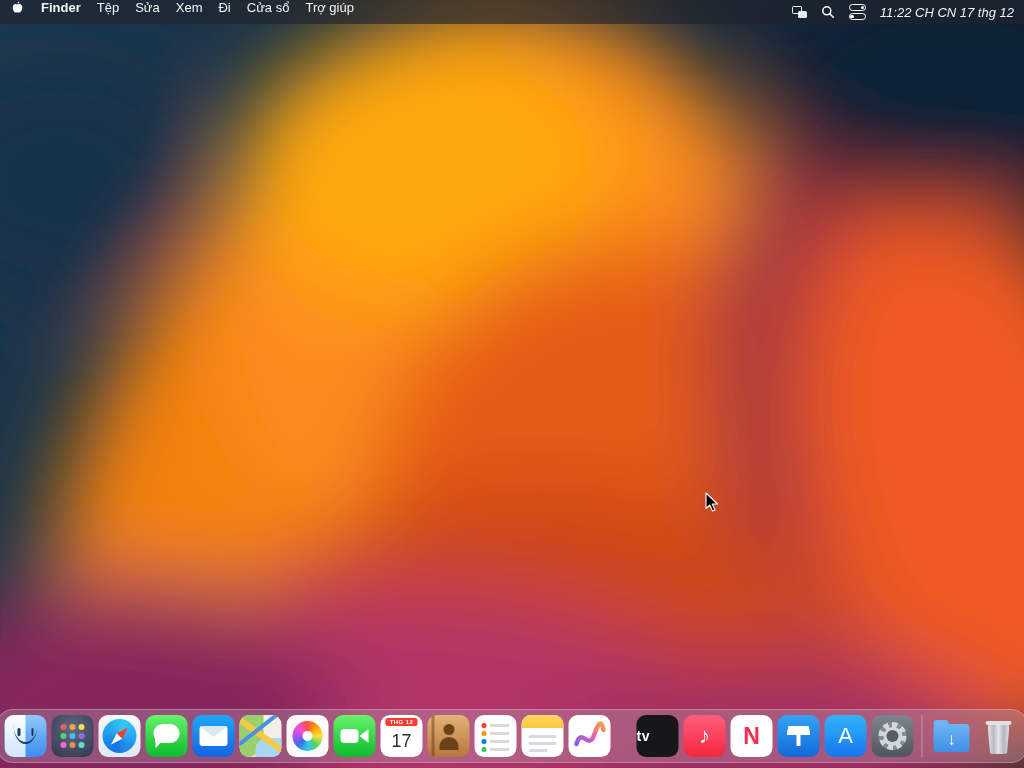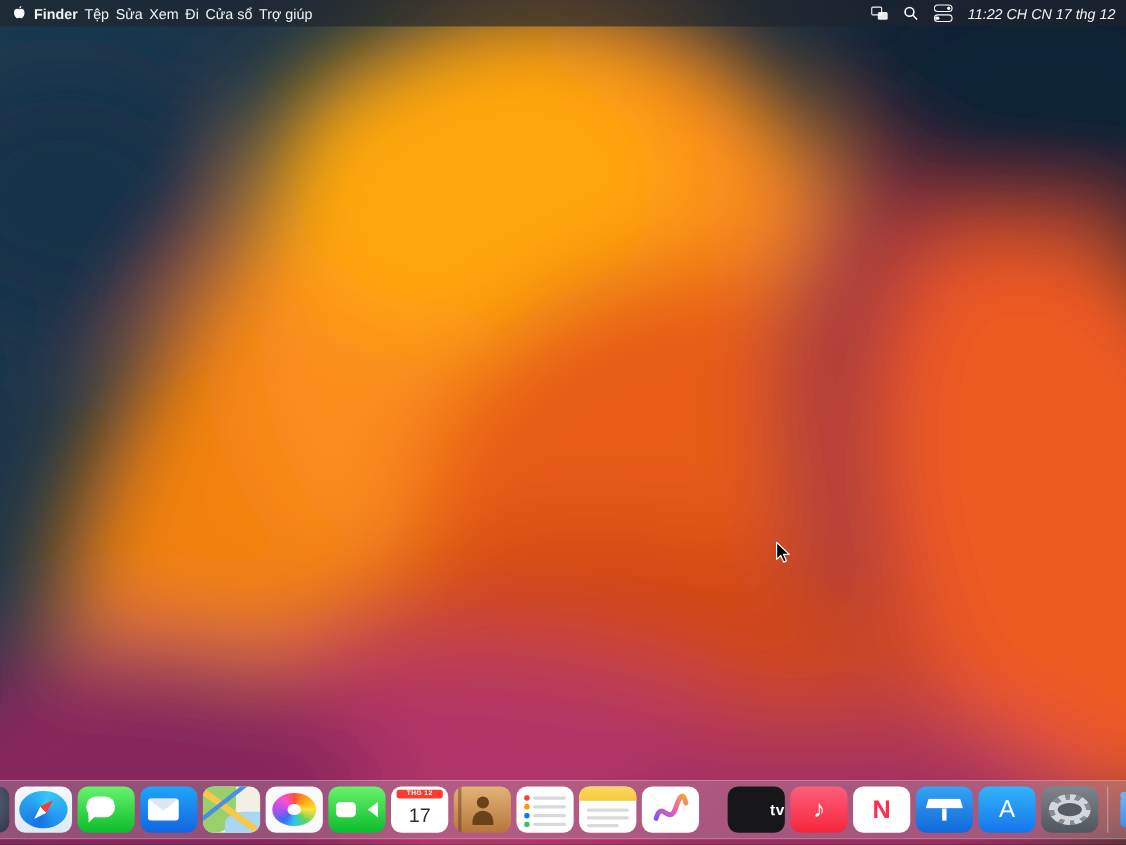--- a/index.html
+++ b/index.html
@@ -8,21 +8,21 @@
 
   
   .wallpaper{position:absolute;inset:0;width:100%;height:100%;display:block;}
 
   
   .menubar{position:absolute;top:0;left:0;right:0;height:24px;z-index:50;
     display:flex;justify-content:space-between;align-items:center;
     padding:0 10px;box-sizing:border-box;
     background:rgba(32,36,44,0.62);backdrop-filter:blur(14px);
     color:rgba(255,255,255,0.95);font-size:13px;}
-  .mb-left{display:flex;align-items:center;gap:6px;height:100%;}
+  .mb-left{display:flex;align-items:flex-start;gap:16px;height:100%;}
   .mb-right{display:flex;align-items:center;gap:14px;height:100%;}
   .mb-item{cursor:default;white-space:nowrap;}
   .mb-app{font-weight:700;}
   .mb-apple{display:flex;align-items:center;}
   .mb-apple svg{display:block;}
   .mb-clock{white-space:nowrap;font-style:italic;}
   .mb-ic{display:flex;align-items:center;justify-content:center;}
 
   
   .win-stack{position:relative;width:15px;height:12px;}
@@ -37,21 +37,21 @@
   .cc-pill.p2::after{content:'';position:absolute;left:0.5px;top:0.5px;width:3.5px;height:3.5px;border-radius:50%;background:#fff;}
 
   
   .cursor{position:absolute;left:705px;top:492px;z-index:90;pointer-events:none;}
 
   
   .dock{position:absolute;bottom:5px;left:50%;transform:translateX(-50%);z-index:60;
     display:flex;align-items:center;gap:5px;padding:5px 8px;
     background:rgba(190,195,205,0.28);border:1px solid rgba(255,255,255,0.25);
     border-radius:18px;backdrop-filter:blur(18px);}
-  .dock-item{position:relative;width:52px;height:42px;border-radius:9.5px;overflow:hidden;flex:0 0 auto;}
+  .dock-item{position:relative;width:42px;height:42px;border-radius:9.5px;overflow:hidden;flex:0 0 auto;}
   .dock-separator{width:1px;height:42px;background:rgba(255,255,255,0.35);margin:0 3px;flex:0 0 auto;}
   .glyph{position:absolute;inset:0;display:flex;align-items:center;justify-content:center;color:#fff;}
 
   
   .icon-finder{background:linear-gradient(180deg,#8ec9f8,#3b8df0);}
   .finder-left{position:absolute;left:0;top:0;width:50%;height:100%;background:linear-gradient(180deg,#fdfeff,#cfe6fa);}
   .finder-smile{position:absolute;left:9px;right:9px;top:10px;height:17px;
     border-bottom:2.5px solid #1d3a5f;border-radius:0 0 50% 50% / 0 0 100% 100%;}
   .finder-eye{position:absolute;top:13px;width:2.5px;height:8px;border-radius:2px;background:#1d3a5f;}
   .finder-eye.l{left:13px}.finder-eye.r{right:13px}
@@ -129,21 +129,21 @@
   .icon-notes{background:#fff;}
   .notes-top{position:absolute;top:0;left:0;right:0;height:13px;background:linear-gradient(180deg,#fcd860,#f7c83c);}
   .notes-line{position:absolute;left:7px;right:7px;height:2.5px;border-radius:2px;background:#d9dade;}
   .notes-line.n1{top:20px}.notes-line.n2{top:27px}.notes-line.n3{top:34px;right:16px}
 
   
   .icon-freeform{background:#fff;}
   .ff-sq{position:absolute;inset:0;width:100%;height:100%;}
 
   
-  .icon-tv{background:#17171a;display:flex;align-items:center;justify-content:flex-end;margin-left:21px;}
+  .icon-tv{background:#17171a;display:flex;align-items:center;justify-content:flex-start;margin-left:21px;}
   .tv-text{color:#fff;font-size:14px;font-weight:700;letter-spacing:.5px;}
 
   
   .icon-music{background:linear-gradient(180deg,#fd5e7c,#f7263d);}
   .music-g{font-size:22px;}
 
   
   .icon-news{background:#fff;}
   .news-g{color:#fa2e4e;font-size:23px;font-weight:800;}
 

